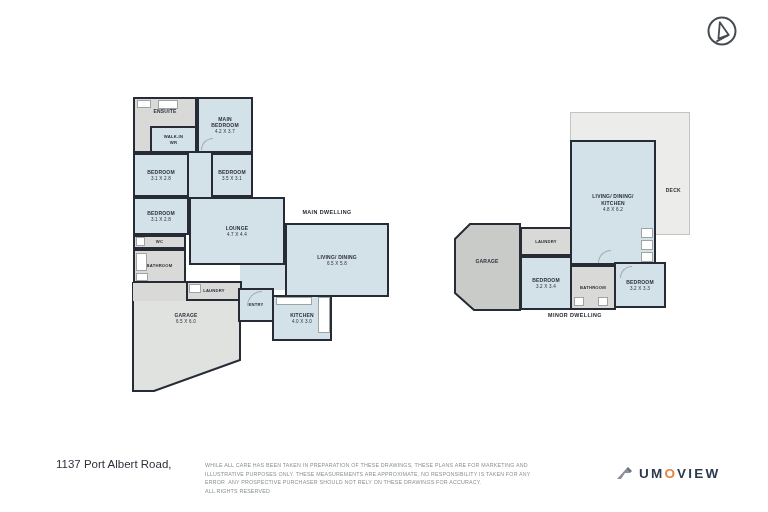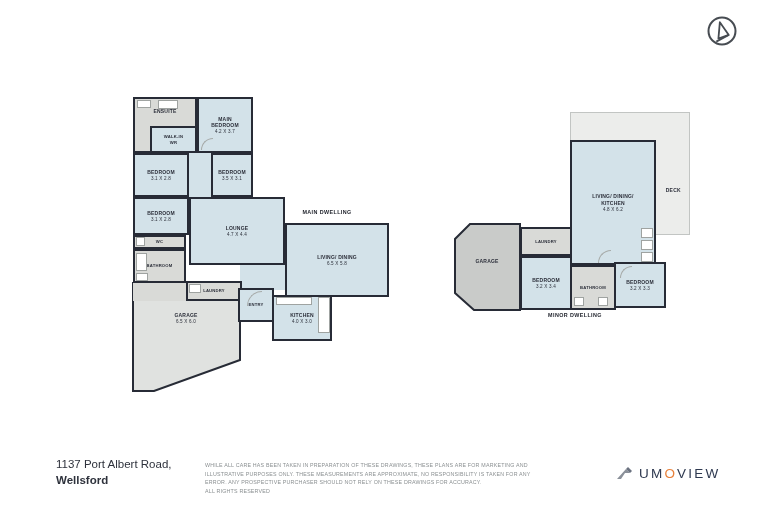--- a/index.html
+++ b/index.html
@@ -22,21 +22,21 @@
   .arc{position:absolute;border-left:1px solid #a6aaa8;border-top:1px solid #a6aaa8;
        border-radius:100% 0 0 0;box-sizing:border-box;}
   #shapes{position:absolute;left:0;top:0;pointer-events:none;}
   .deck-label{position:absolute;right:8px;top:74px;font-size:5px;font-weight:bold;color:#2c2f3a;letter-spacing:.3px;}
   #compass{position:absolute;left:703px;top:12px;}
   #address{position:absolute;left:48px;top:457px;color:#2e323c;font-size:11.5px;line-height:1.35;margin-left:8px;}
   #address .l2{font-weight:bold;}
   #disclaimer{position:absolute;left:205px;top:461px;width:372px;font-size:5.3px;line-height:1.65;
               color:#8a8f91;letter-spacing:.2px;white-space:pre-line;text-transform:uppercase;}
   #logo{position:absolute;left:617px;top:466px;display:flex;align-items:center;gap:4px;}
-  #logo .wordmark{font-size:13.5px;font-weight:normal;letter-spacing:2.2px;color:#2e3950;}
+  #logo .wordmark{font-size:13.5px;font-weight:bold;letter-spacing:2.2px;color:#2e3950;}
   #logo .o-accent{color:#e8823c;}
 </style>
 </head>
 <body>
 
 <div id="canvas">
 
   <svg id="compass" width="38" height="38" viewBox="0 0 38 38">
     <circle cx="19" cy="19" r="13.5" fill="none" stroke="#474c52" stroke-width="2"></circle>
     <g transform="rotate(-20 19 19)" fill="none" stroke="#474c52" stroke-width="1.8" stroke-linejoin="round">
@@ -146,21 +146,20 @@
   <div class="fixture" style="left:574px;top:297px;width:10px;height:9px;"></div>
   <div class="fixture" style="left:598px;top:297px;width:10px;height:9px;"></div>
 
   <div class="arc" style="left:201px;top:138px;width:12px;height:12px;"></div>
   <div class="arc" style="left:247px;top:291px;width:15px;height:15px;"></div>
   <div class="arc" style="left:598px;top:250px;width:13px;height:13px;"></div>
   <div class="arc" style="left:620px;top:266px;width:12px;height:12px;"></div>
 
   <div id="address">
     <div class="l1">1137 Port Albert Road,</div>
-    <div class="l2">Wellsford</div>
   </div>
   <div id="disclaimer">WHILE ALL CARE HAS BEEN TAKEN IN PREPARATION OF THESE DRAWINGS, THESE PLANS ARE FOR MARKETING AND
 ILLUSTRATIVE PURPOSES ONLY. THESE MEASUREMENTS ARE APPROXIMATE, NO RESPONSIBILITY IS TAKEN FOR ANY
 ERROR. ANY PROSPECTIVE PURCHASER SHOULD NOT RELY ON THESE DRAWINGS FOR ACCURACY.
 ALL RIGHTS RESERVED</div>
   <div id="logo">
     <svg width="18" height="13" viewBox="0 0 18 13">
       <polygon points="0,12 9,2 13,6 8,6 4,12" fill="#8a9099"></polygon>
       <polygon points="9,2 13,6 15,4 11,0" fill="#6b7280"></polygon>
     </svg>

